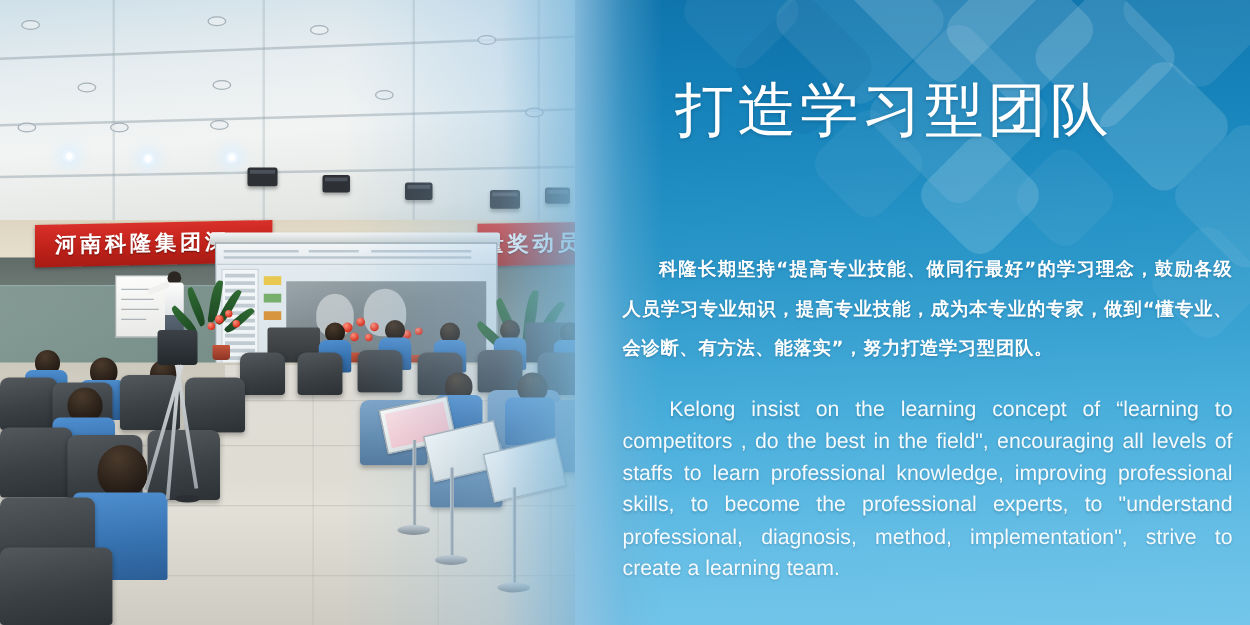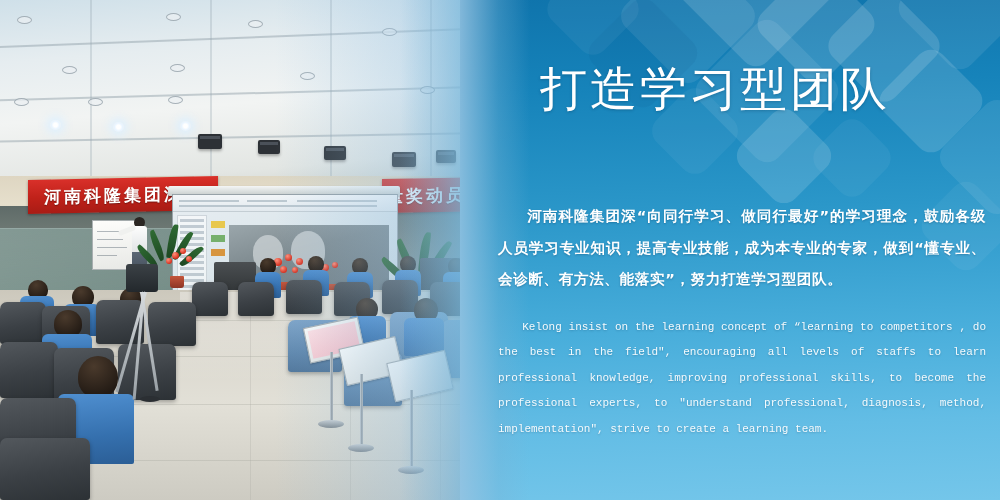--- a/index.html
+++ b/index.html
@@ -350,26 +350,26 @@
     line-height: 31.5px;
     letter-spacing: 0.6px;
     text-align: justify;
     text-indent: 2em;
     margin: 0;
     font-family: "DejaVu Sans", "Liberation Sans", sans-serif;
     text-shadow: 0 1px 2px rgba(0,50,85,.30);
   }
   .para-en {
     color: #f4fafd;
-    font-size: 11px;
+    font-size: 17px;
     line-height: 25.5px;
     text-align: justify;
     text-indent: 2.2em;
     margin: 20px 0 0 0;
-    font-family: Liberation Mono, monospace;
+    font-family: Liberation Sans, sans-serif;
     text-shadow: 0 1px 2px rgba(0,50,85,.25);
   }
 </style>
 </head>
 <body>
 
 <div class="banner">
 
   <div class="photo">
 
@@ -603,21 +603,21 @@
     <div class="sq e" style="left:470px;top:190px;width:72px;height:72px;"></div>
     <div class="sq e" style="left:96px;top:-28px;width:74px;height:74px;"></div>
 
     <div class="panel-content">
 
       <div class="title-block">
         <h1 class="title-cn">打造学习型团队</h1>
       </div>
 
       <div class="body-block">
-        <p class="para-cn">河南科隆集团深“向同行学习、做同行最好”的学习理念，鼓励各级人员学习专业知识，提高专业技能，成为本专业的专家，做到“懂专业、会诊断、有方法、能落实”，努力打造学习型团队。</p>
+        <p class="para-cn">科隆长期坚持“提高专业技能、做同行最好”的学习理念，鼓励各级人员学习专业知识，提高专业技能，成为本专业的专家，做到“懂专业、会诊断、有方法、能落实”，努力打造学习型团队。</p>
         <p class="para-en">Kelong   insist on the learning concept of “learning to competitors , do the best in the field", encouraging all levels of staffs to learn professional knowledge, improving professional skills, to become the professional experts, to "understand professional, diagnosis, method, implementation", strive to create a learning team.</p>
       </div>
 
     </div>
 
     <div class="panel-left-fade"></div>
   </div>
 
 </div>
 

